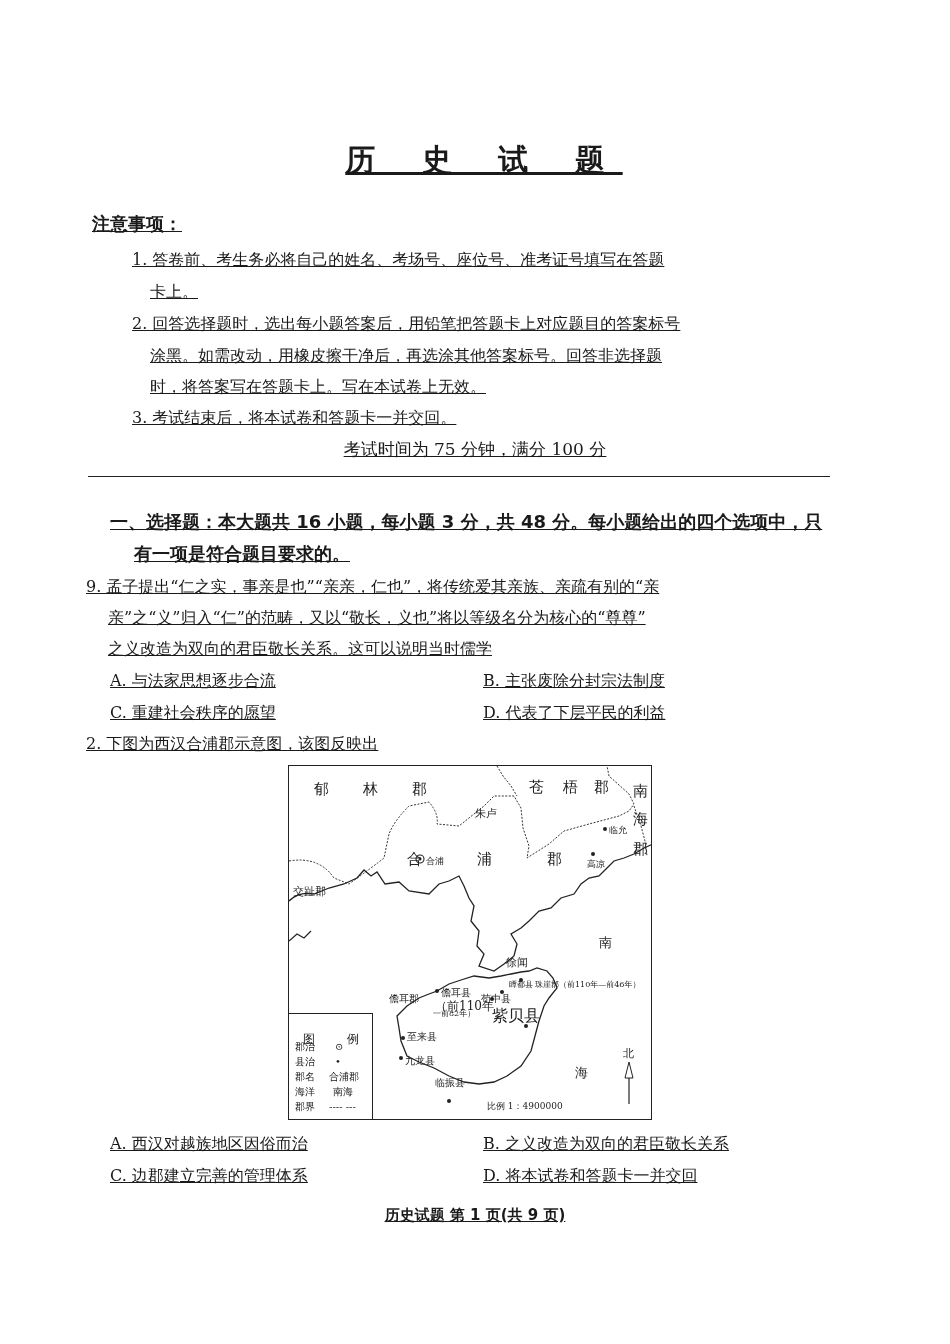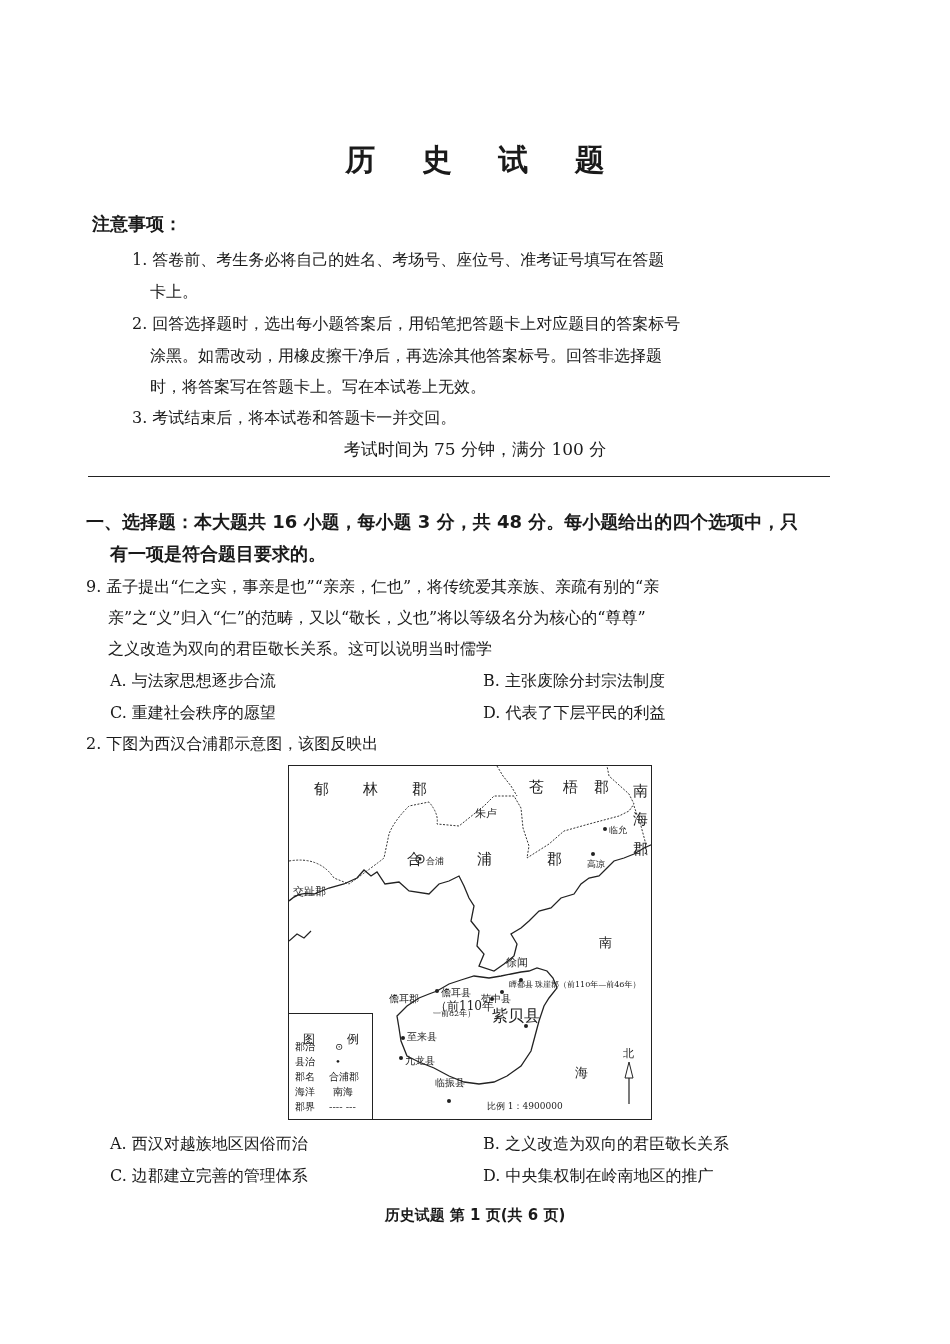--- a/index.html
+++ b/index.html
@@ -1,38 +1,38 @@
 <!DOCTYPE html>
 <html><head>
   <meta charset="utf-8">
   <style>
     html, body { margin: 0; padding: 0; background: #ffffff; }
     body {
       width: 950px; height: 1344px; position: relative; overflow: hidden;
       font-family: "DejaVu Serif", "Liberation Serif", serif;
       color: #1a1a1a;
     }
-    .abs { position: absolute; }
+    .abs { position: absolute; text-decoration: underline; }
     .title {
       left: 0; width: 950px; top: 140px; text-align: center;
       font-family: "DejaVu Sans", sans-serif; font-weight: bold;
       font-size: 30px; letter-spacing: 18px; text-indent: 18px;
     }
     .notice-head {
       left: 92px; top: 212px; font-family: "DejaVu Sans", sans-serif;
       font-weight: bold; font-size: 18px;
     }
     .txt { font-size: 16px; line-height: 32px; white-space: nowrap; }
     .instr { left: 132px; }
     .instr-cont { left: 150px; }
     .center-line { left: 0; width: 950px; text-align: center; font-size: 17px; }
     .rule { left: 88px; width: 742px; top: 476px; height: 0; border-top: 1.6px solid #222; }
     .sec-head {
       font-family: "DejaVu Sans", sans-serif; font-weight: bold; font-size: 18px;
-      line-height: 32px; white-space: nowrap;
+      line-height: 32px; white-space: nowrap; margin-left: 24px;
     }
     .q { left: 86px; }
     .q-cont { left: 108px; }
     .opt-left { left: 110px; }
     .opt-right { left: 483px; }
     .footer {
       left: 0; width: 950px; top: 1206px; text-align: center;
       font-family: "DejaVu Sans", sans-serif; font-weight: bold; font-size: 15px;
     }
     
@@ -173,15 +173,15 @@
     <div class="row" style="top:86px">
       <span class="k">郡界</span>
       <span class="v" style="left:34px">---- ---</span>
     </div>
   </div>
 </div>
 
 <div class="abs txt opt-left" style="top:1128px">A. 西汉对越族地区因俗而治</div>
 <div class="abs txt opt-right" style="top:1128px">B. 之义改造为双向的君臣敬长关系</div>
 <div class="abs txt opt-left" style="top:1160px">C. 边郡建立完善的管理体系</div>
-<div class="abs txt opt-right" style="top:1160px">D. 中央集权制在岭南地区的推广</div>
+<div class="abs txt opt-right" style="top:1160px">D. 将本试卷和答题卡一并交回</div>
 
-<div class="abs footer">历史试题  第 1 页(共 6 页)</div>
+<div class="abs footer">历史试题  第 1 页(共 9 页)</div>
 
 </body></html>

